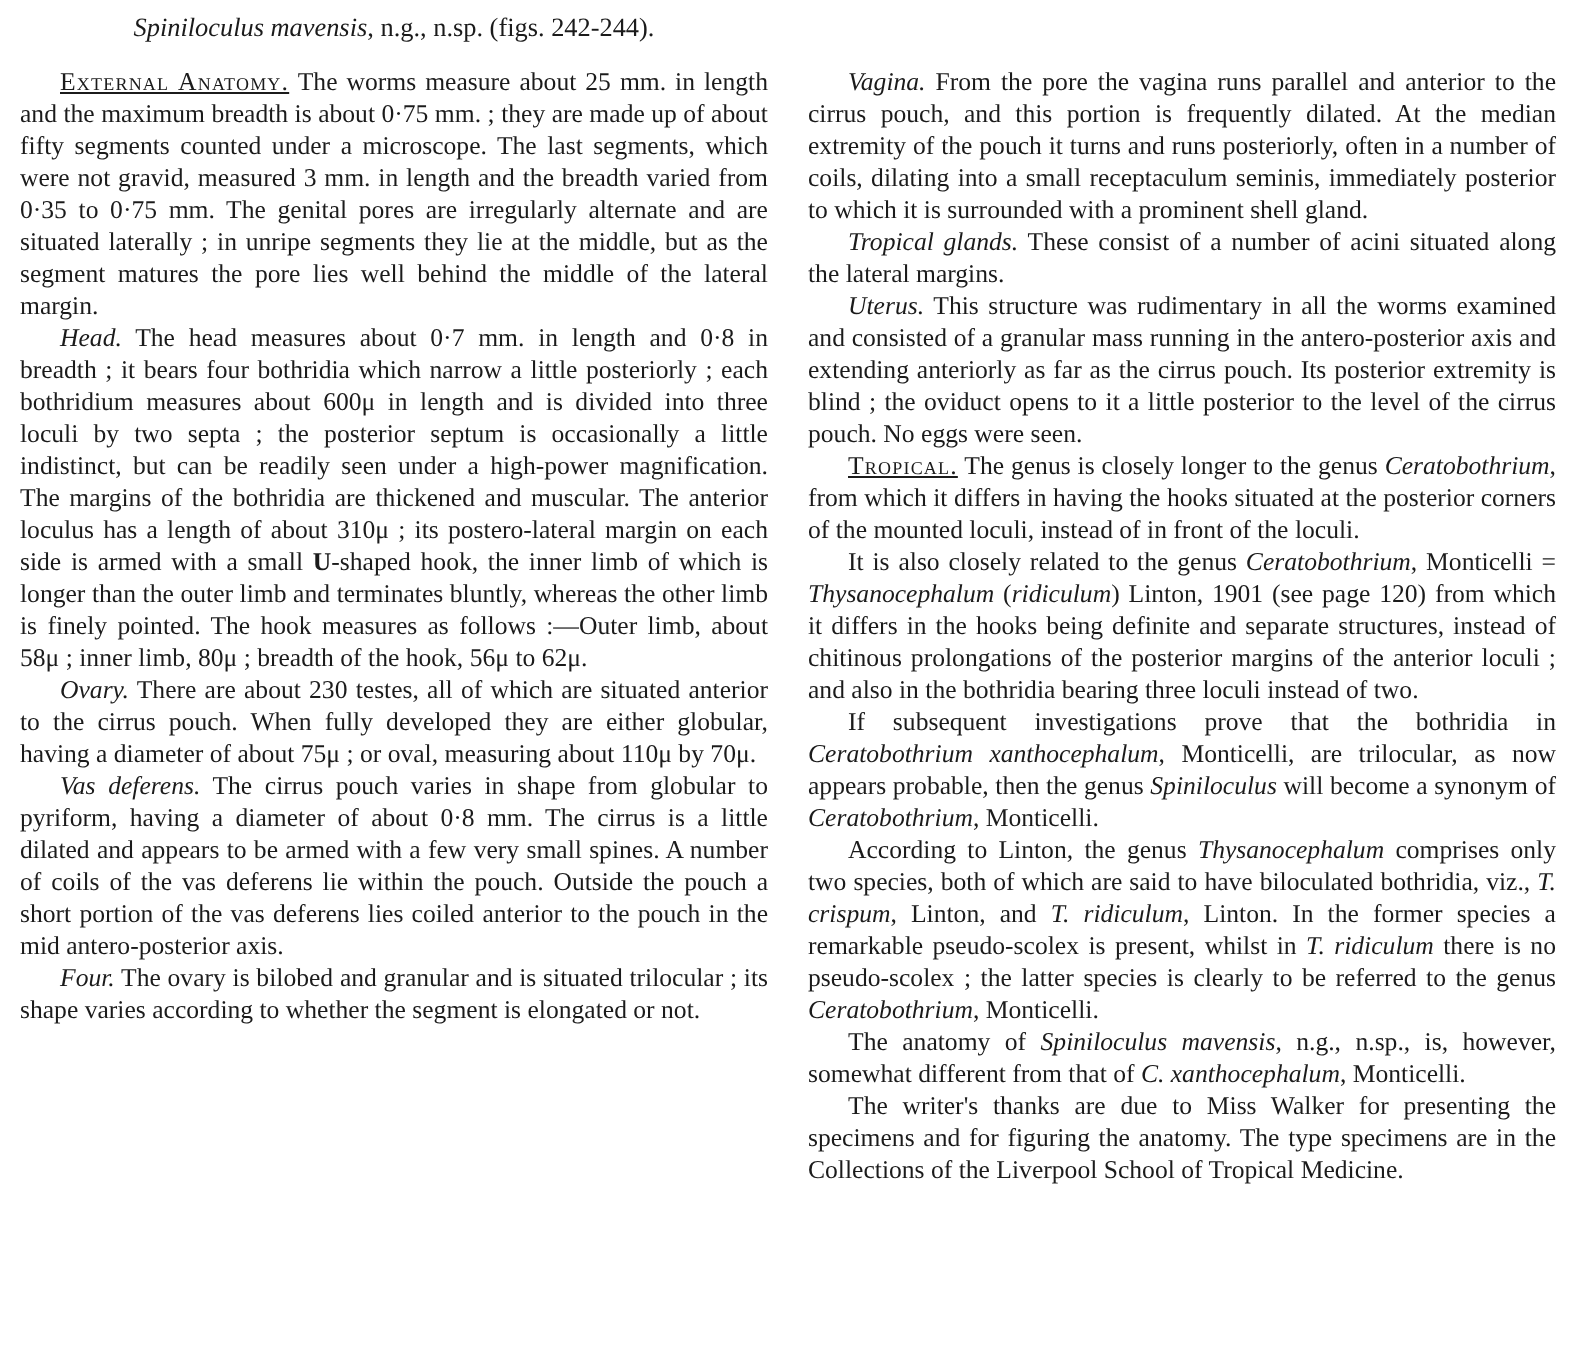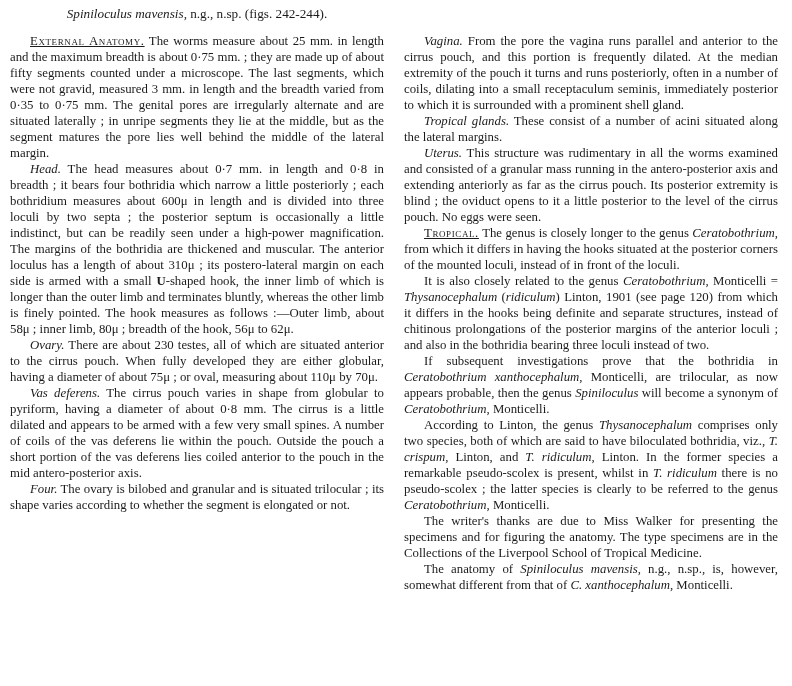--- a/index.html
+++ b/index.html
@@ -60,17 +60,17 @@
   </div>
   <div class="col col-right">
     <div>
         <p class="para"><span class="seg-italic">Vagina.</span><span class="seg-normal">  From the pore the vagina runs parallel and anterior to the cirrus pouch, and this portion is frequently dilated.   At the median extremity of the pouch it turns and runs posteriorly, often in a number of coils, dilating into a small receptaculum seminis, immediately posterior to which it is surrounded with a prominent shell gland.</span></p>
         <p class="para"><span class="seg-italic">Tropical glands.</span><span class="seg-normal">  These consist of a number of acini situated along the lateral margins.</span></p>
         <p class="para"><span class="seg-italic">Uterus.</span><span class="seg-normal">  This structure was rudimentary in all the worms examined and consisted of a granular mass running in the antero-posterior axis and extending anteriorly as far as the cirrus pouch. Its posterior extremity is blind ;  the oviduct opens to it a little posterior to the level of the cirrus pouch.   No eggs were seen.</span></p>
         <p class="para"><span class="seg-smallcaps">Tropical.</span><span class="seg-normal">   The genus is closely longer to the genus </span><span class="seg-italic">Ceratobothrium</span><span class="seg-normal">, from which it differs in having the hooks situated at the posterior corners of the mounted loculi, instead of in front of the loculi.</span></p>
         <p class="para"><span class="seg-normal">It is also closely related to the genus </span><span class="seg-italic">Ceratobothrium</span><span class="seg-normal">, Monticelli = </span><span class="seg-italic">Thysanocephalum</span><span class="seg-normal"> (</span><span class="seg-italic">ridiculum</span><span class="seg-normal">) Linton, 1901 (see page 120) from which it differs in the hooks being definite and separate structures, instead of chitinous prolongations of the posterior margins of the anterior loculi ;  and also in the bothridia bearing three loculi instead of two.</span></p>
         <p class="para"><span class="seg-normal">If subsequent investigations prove that the bothridia in </span><span class="seg-italic">Ceratobothrium xanthocephalum</span><span class="seg-normal">, Monticelli, are trilocular, as now appears probable, then the genus </span><span class="seg-italic">Spiniloculus</span><span class="seg-normal"> will become a synonym of </span><span class="seg-italic">Ceratobothrium</span><span class="seg-normal">, Monticelli.</span></p>
         <p class="para"><span class="seg-normal">According to Linton, the genus </span><span class="seg-italic">Thysanocephalum</span><span class="seg-normal"> comprises only two species, both of which are said to have biloculated bothridia, viz., </span><span class="seg-italic">T. crispum</span><span class="seg-normal">, Linton, and </span><span class="seg-italic">T. ridiculum</span><span class="seg-normal">, Linton.   In the former species a remarkable pseudo-scolex is present, whilst in </span><span class="seg-italic">T. ridiculum</span><span class="seg-normal"> there is no pseudo-scolex ;  the latter species is clearly to be referred to the genus </span><span class="seg-italic">Ceratobothrium</span><span class="seg-normal">, Monticelli.</span></p>
+        <p class="para"><span class="seg-normal">The anatomy of </span><span class="seg-italic">Spiniloculus mavensis</span><span class="seg-normal">, n.g., n.sp., is, however, somewhat different from that of </span><span class="seg-italic">C. xanthocephalum</span><span class="seg-normal">, Monticelli.</span></p>
         <p class="para"><span class="seg-normal">The writer's thanks are due to Miss Walker for presenting the specimens and for figuring the anatomy.   The type specimens are in the Collections of the Liverpool School of Tropical Medicine.</span></p>
-        <p class="para"><span class="seg-normal">The anatomy of </span><span class="seg-italic">Spiniloculus mavensis</span><span class="seg-normal">, n.g., n.sp., is, however, somewhat different from that of </span><span class="seg-italic">C. xanthocephalum</span><span class="seg-normal">, Monticelli.</span></p>
       </div>
   </div>
 </div>
 
 </body></html>

